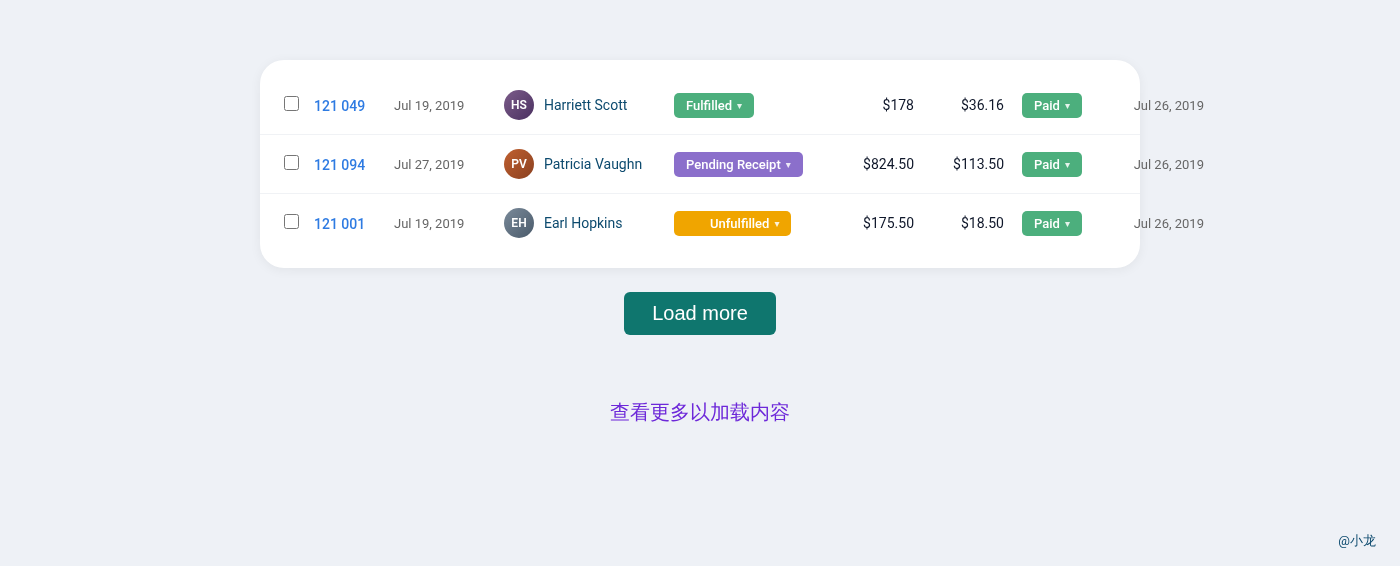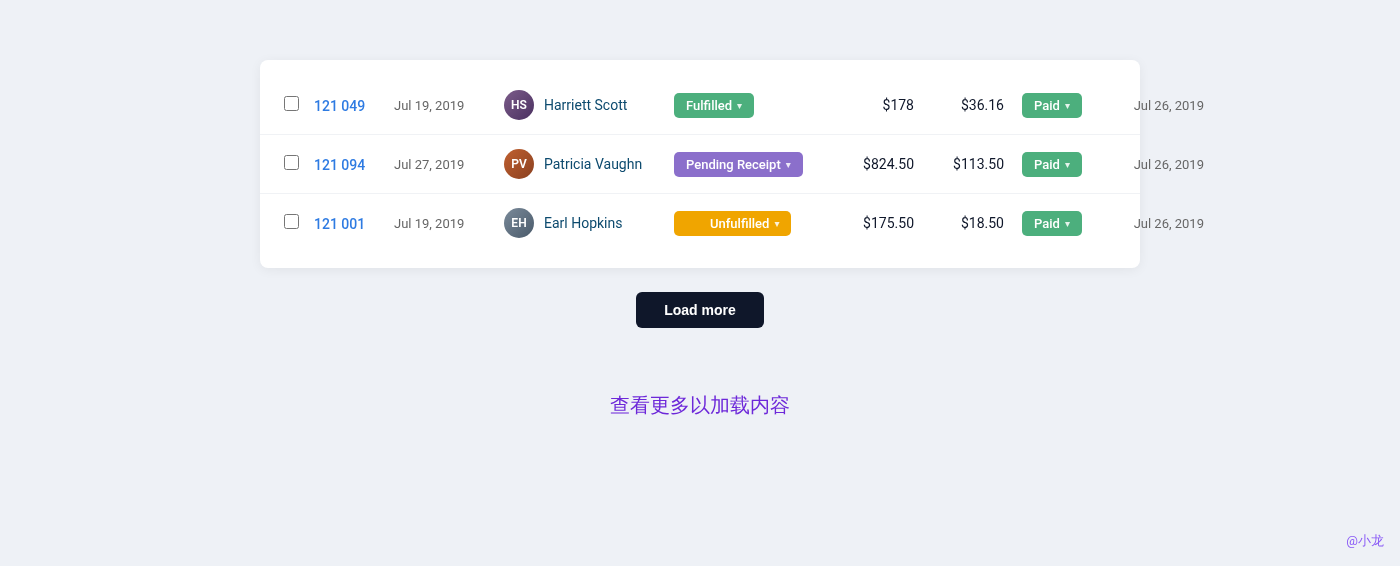--- a/index.html
+++ b/index.html
@@ -9,21 +9,21 @@
       min-height: 566px;
       display: flex;
       flex-direction: column;
       align-items: center;
       justify-content: flex-start;
       padding: 60px 20px 20px;
     }
 
     .card {
       background: #fff;
-      border-radius: 8px;
+      border-radius: 24px;
       box-shadow: 0 2px 12px rgba(0,0,0,0.06);
       padding: 16px 0;
       width: 880px;
       max-width: 100%;
     }
 
     .table-row {
       display: flex;
       align-items: center;
       padding: 14px 24px;
@@ -172,43 +172,43 @@
     }
 
     .load-more-container {
       display: flex;
       justify-content: center;
       margin-top: 24px;
       margin-bottom: 4px;
     }
 
     .load-more-btn {
-      background: #0f172a;
+      background: #0f766e;
       color: #fff;
       border: none;
       border-radius: 6px;
       padding: 10px 28px;
-      font-size: 14px;
-      font-weight: 700;
+      font-size: 20px;
+      font-weight: 400;
       cursor: pointer;
       transition: background 0.2s;
     }
 
     .subtitle {
       color: #6d28d9;
       font-size: 20px;
       margin-top: 60px;
       text-align: center;
     }
 
     .watermark {
       position: fixed;
       bottom: 16px;
-      right: 16px;
-      color: #8b5cf6;
+      right: 24px;
+      color: #0c4a6e;
       font-size: 13px;
     }
   </style>
 </head>
 <body>
 
 <div class="card">
 
 <div class="table-row">
       <div class="col-checkbox">

